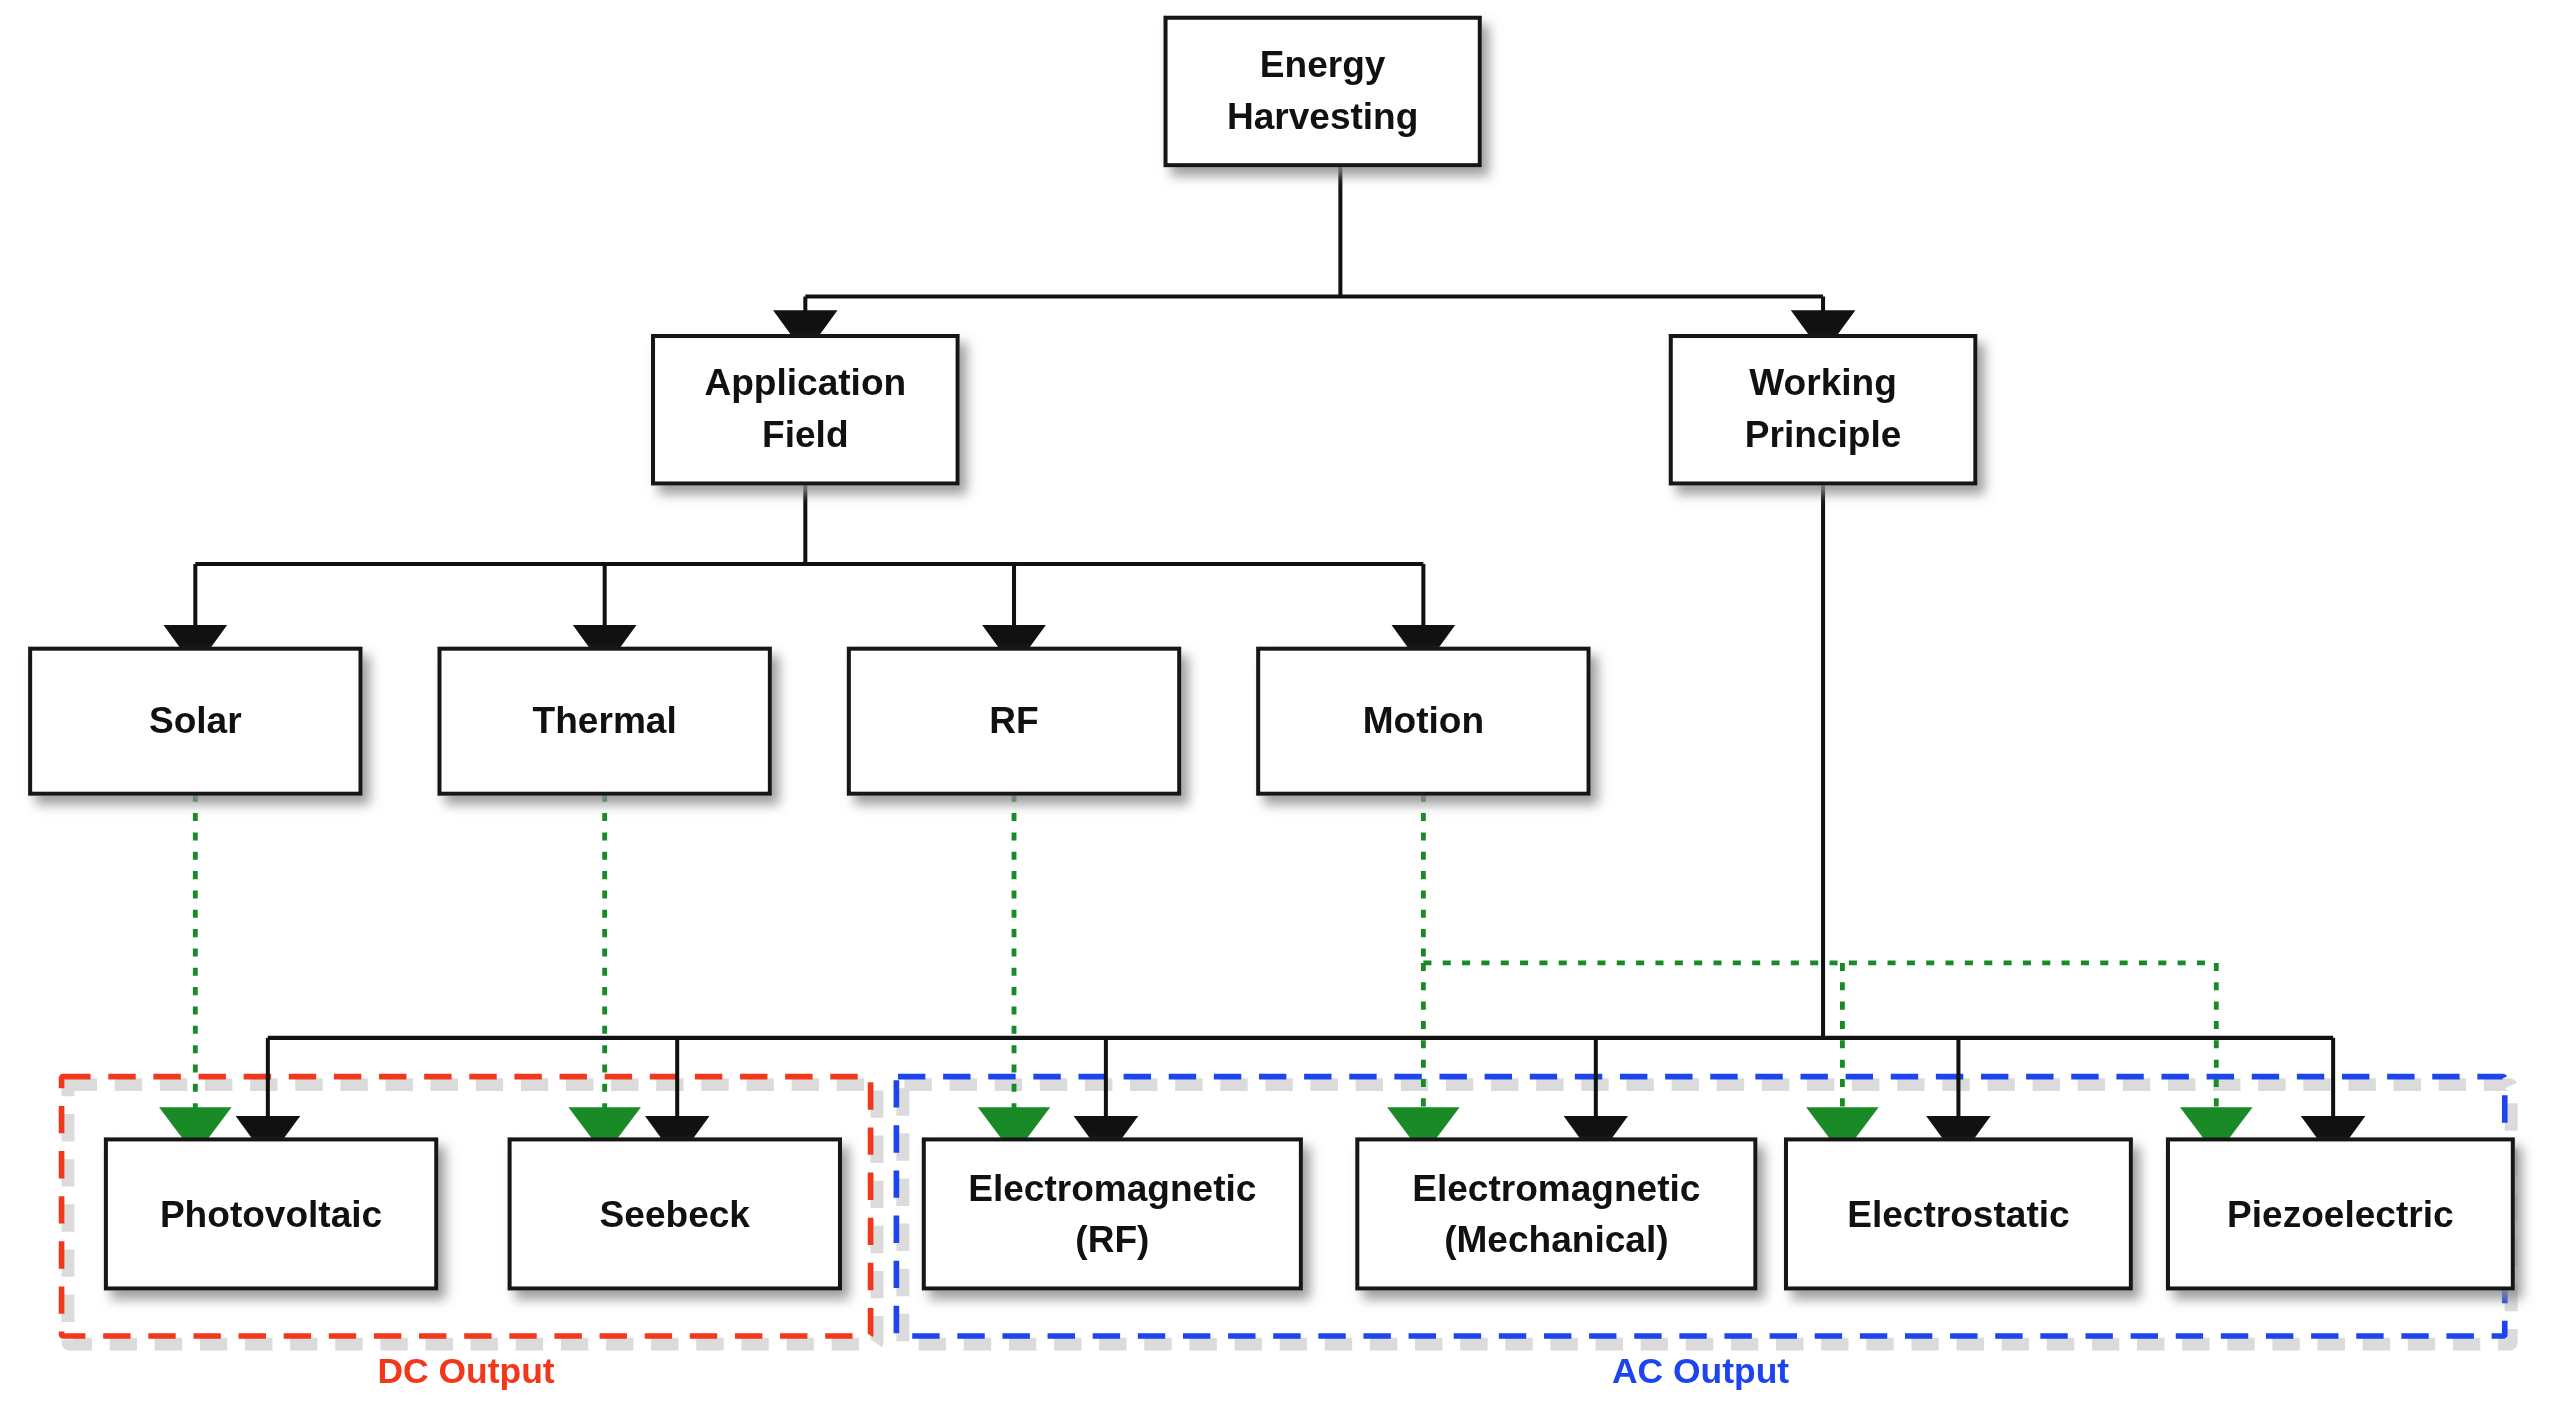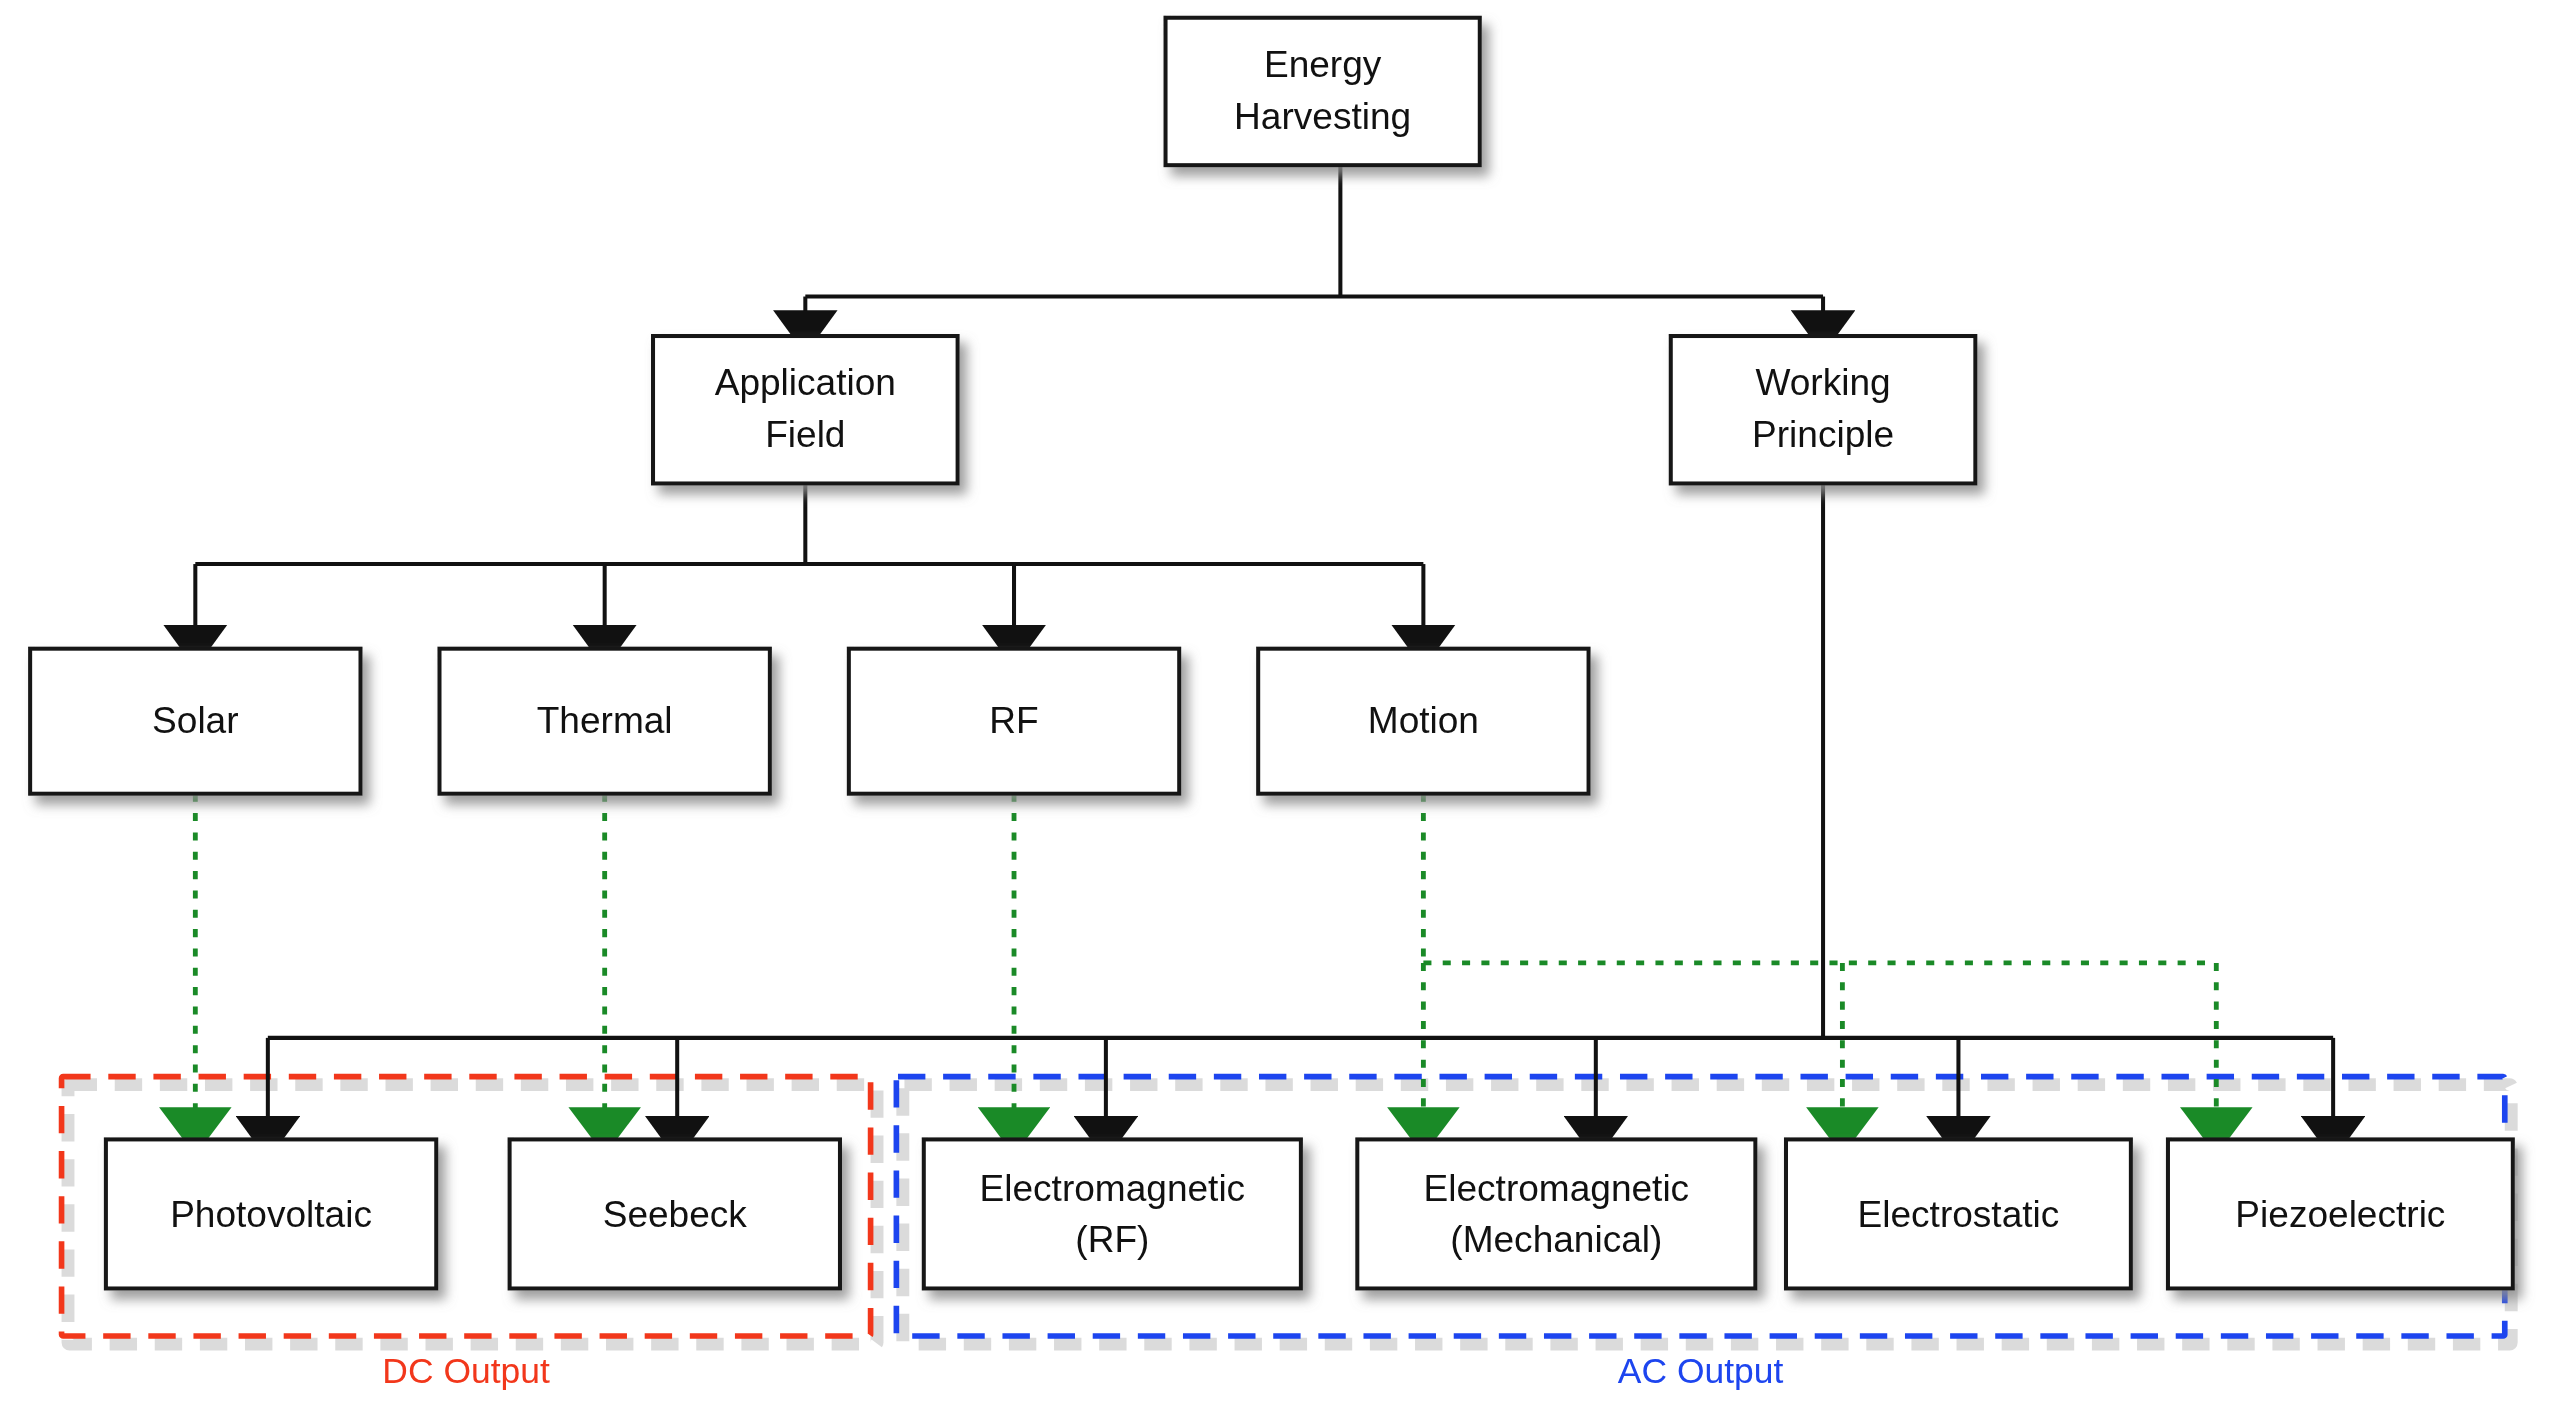--- a/index.html
+++ b/index.html
@@ -11,20 +11,21 @@
     width: 2576px;
     height: 1415px;
     overflow: hidden;
     font-family: "Liberation Sans", sans-serif;
   }
   #diagram-root {
     position: relative;
     width: 2576px;
     height: 1415px;
     background: #ffffff;
+    font-weight: bold;
   }
   svg.canvas {
     position: absolute;
     top: 0; left: 0;
     width: 2576px;
     height: 1415px;
   }
   .node-label {
     font-family: "Liberation Sans", sans-serif;
     font-size: 46px;

